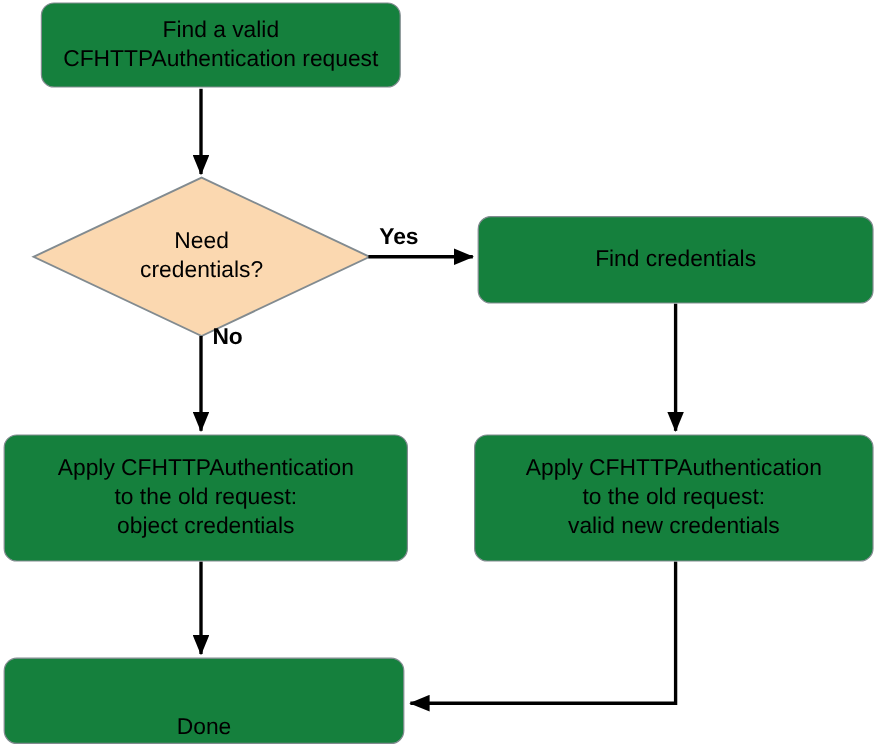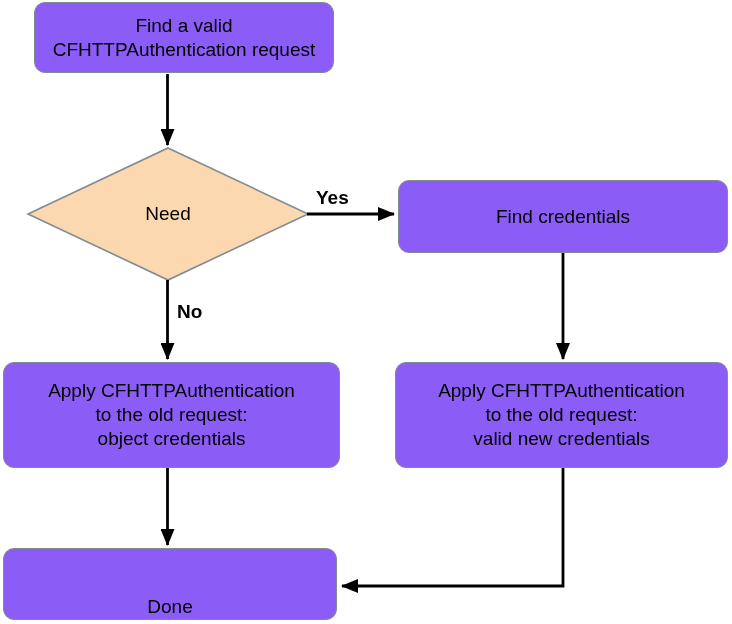--- a/index.html
+++ b/index.html
@@ -23,21 +23,21 @@
     fill: none;
   }
   .decision-shape {
     stroke: #828b90;
     stroke-width: 1.6;
     fill: #fbd8b0; 
   }
   .node {
     position: absolute;
     box-sizing: border-box;
-    background: #8b5cf6;
+    background: #15803d;
     border: 1.6px solid #828b90;
     border-radius: 11px;
     display: flex;
     flex-direction: column;
     align-items: center;
     justify-content: center;
     text-align: center;
     font-size: 19px;
     line-height: 24px;
   }
@@ -60,21 +60,21 @@
     line-height: 24px;
   }
   .decision-text span { display: block; }
   .edge-label {
     position: absolute;
     font-size: 19px;
     line-height: 22px;
     font-weight: bold;
   }
   #label-yes { left: 316px; top: 187px; }
-  #label-no  { left: 177px; top: 301px; }
+  #label-no  { left: 177px; top: 271px; }
 </style>
 </head>
 <body>
 
 <div class="canvas">
 
   <svg class="overlay" width="732" height="624" viewBox="0 0 732 624" xmlns="http://www.w3.org/2000/svg">
     <defs>
       <marker id="ah" markerUnits="userSpaceOnUse" markerWidth="18" markerHeight="14" refX="16" refY="7" orient="auto">
         <path d="M0,0 L17,7 L0,14 Z" fill="#000000"></path>
@@ -91,20 +91,21 @@
     <path class="edge" d="M563,468 L563,586 L342,586" marker-end="url(#ah)"></path>
   </svg>
 
   <div class="node" id="node-start">
     <span>Find a valid</span>
     <span>CFHTTPAuthentication request</span>
   </div>
 
   <div class="decision-text">
     <span>Need</span>
+    <span>credentials?</span>
   </div>
 
   <div class="node" id="node-find-credentials">
     <span>Find credentials</span>
   </div>
 
   <div class="node" id="node-apply-without">
     <span>Apply CFHTTPAuthentication</span>
     <span>to the old request:</span>
     <span>object credentials</span>

